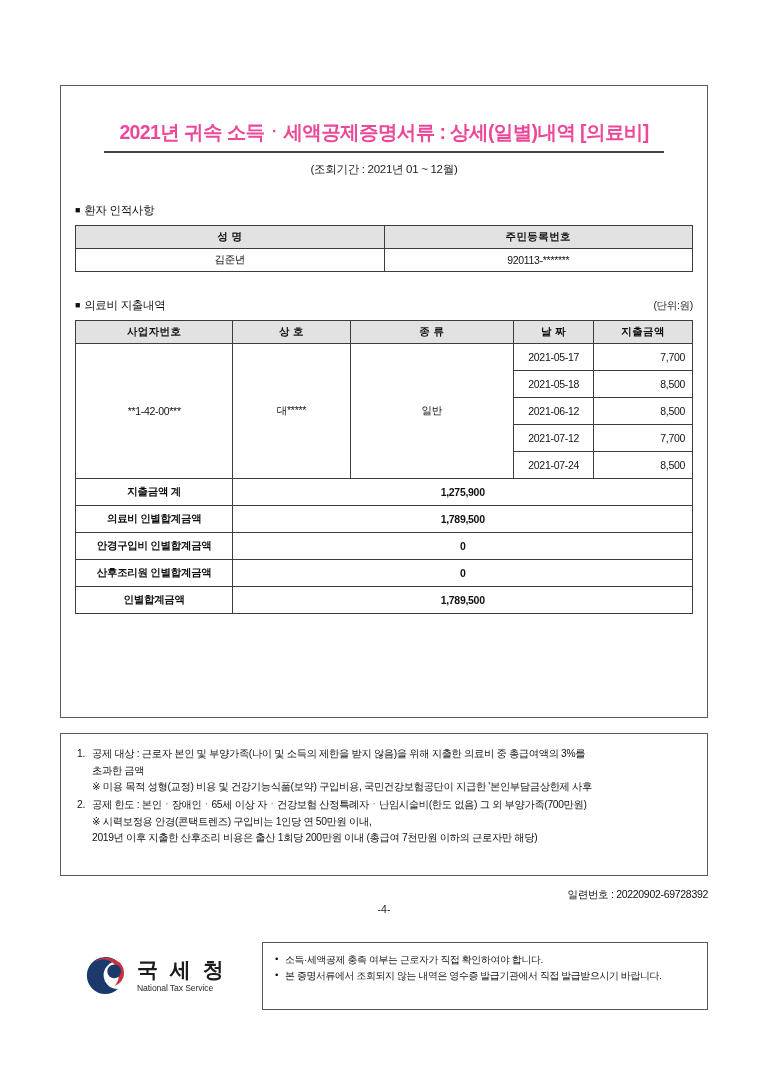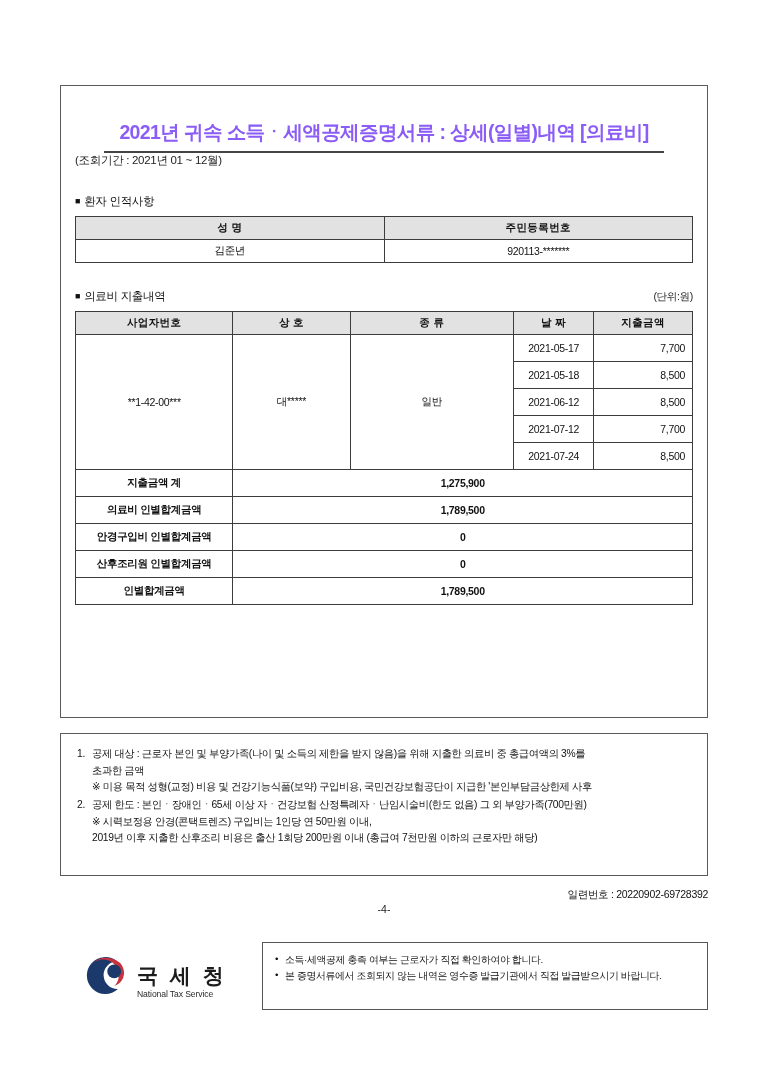--- a/index.html
+++ b/index.html
@@ -45,35 +45,36 @@
 
   
   .title-wrap {
     margin-top: 34px;
     text-align: center;
   }
   .doc-title {
     font-size: 19.5px;
     font-weight: bold;
     letter-spacing: -0.6px;
-    color: #8b5cf6;
+    color: #ec4899;
     line-height: 1.25;
     padding-bottom: 7px;
     display: block;
   }
   .title-rule {
     width: 560px;
     height: 1.5px;
     background: #444;
     margin: 0 auto;
   }
   .subtitle {
-    text-align: left;
+    text-align: center;
     font-size: 11.5px;
     color: #1d1d1d;
+    margin-top: 9px;
     letter-spacing: -0.3px;
   }
 
   
   .section-head {
     font-size: 11.5px;
     font-weight: normal;
     color: #111;
     letter-spacing: -0.3px;
     margin-top: 26px;
@@ -213,21 +214,21 @@
     left: 60px;
     top: 935px;
     width: 648px;
     height: 82px;
     display: flex;
     align-items: center;
   }
   .logo-block {
     width: 196px;
     display: flex;
-    align-items: flex-end;
+    align-items: center;
     padding-left: 22px;
     box-sizing: border-box;
   }
   .logo-mark {
     width: 46px;
     height: 46px;
     flex: 0 0 46px;
     position: relative;
   }
   .logo-text {

